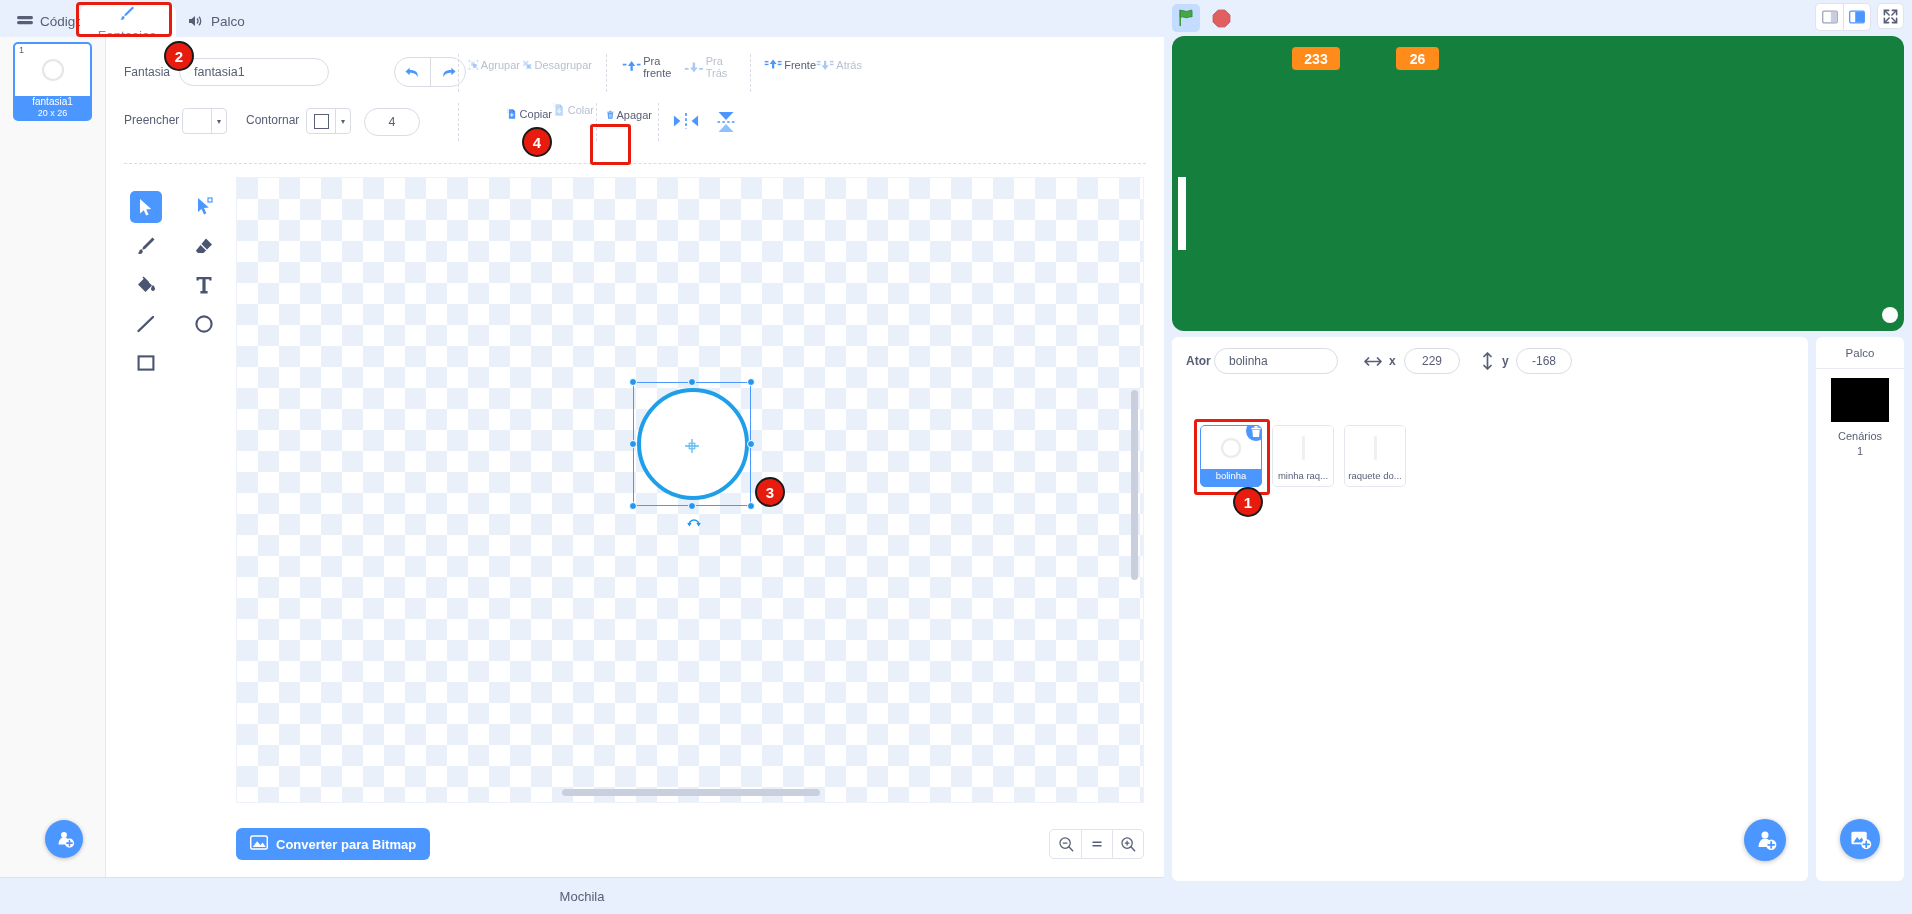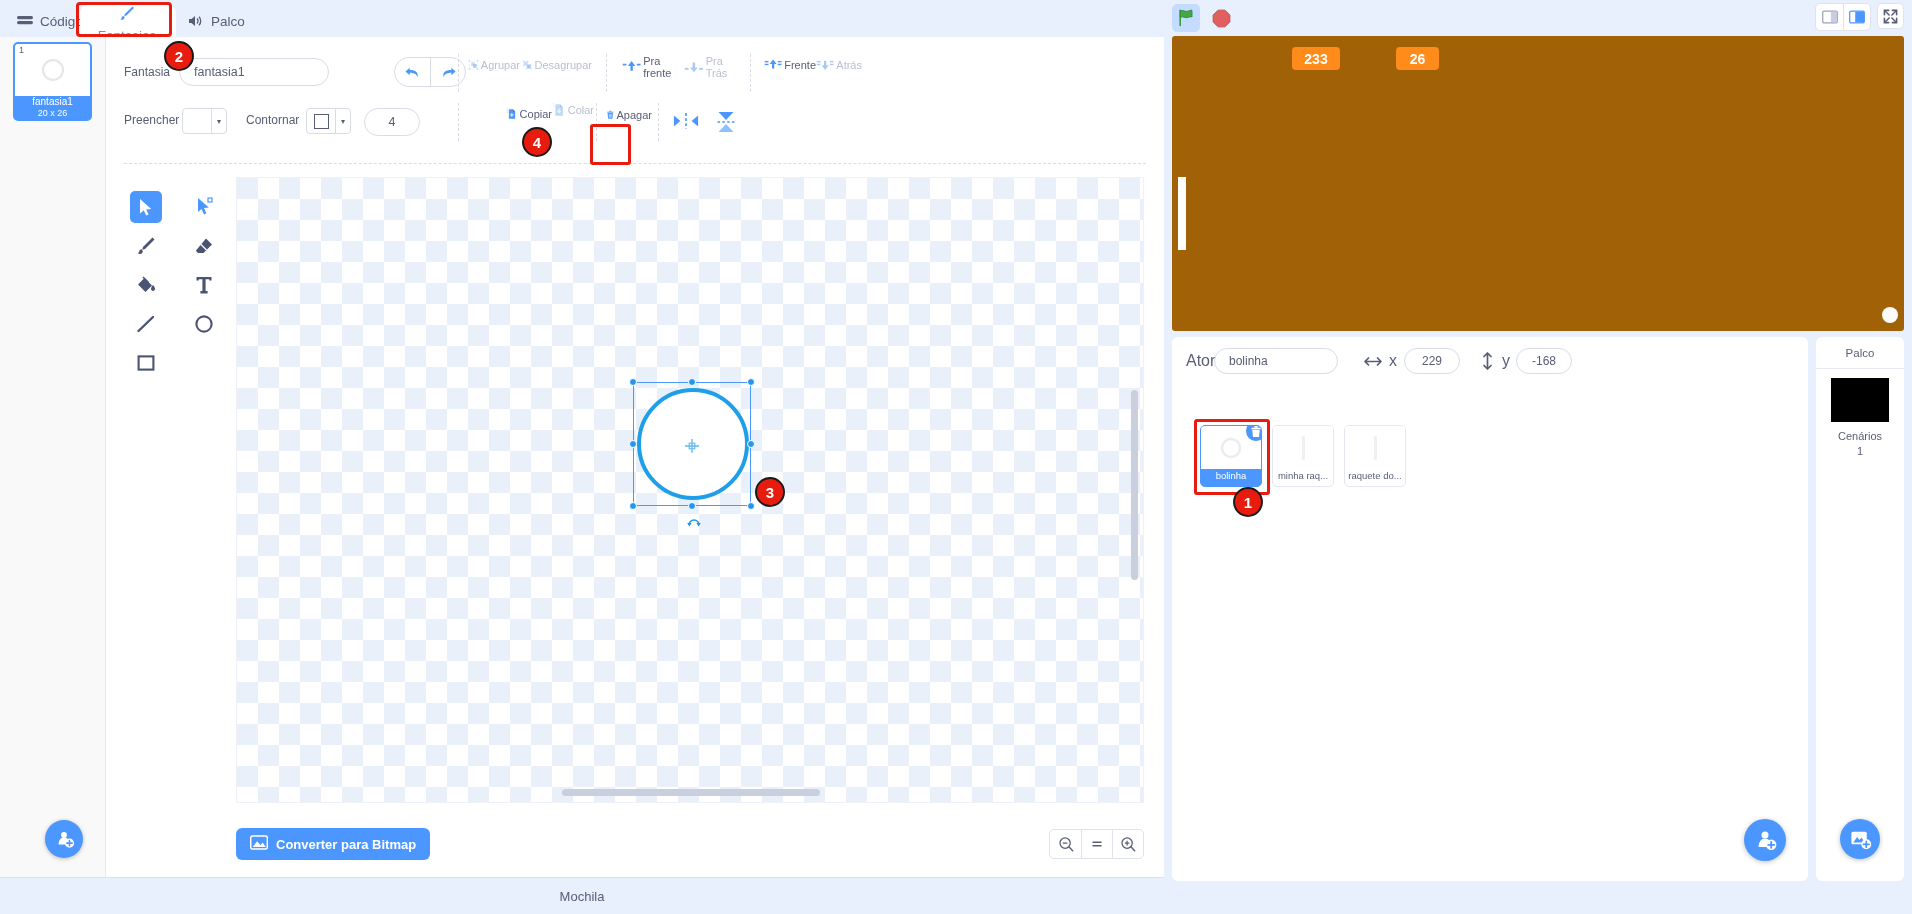--- a/index.html
+++ b/index.html
@@ -206,42 +206,42 @@
     position: absolute; right: 8px; top: 3px; height: 28px; display: flex; gap: 6px;
   }
   .lc-group { display: flex; border: 1px solid #e0e3ec; border-radius: 5px; background:#fff; overflow:hidden; }
   .lc-group > div { width: 27px; height: 26px; display:flex; align-items:center; justify-content:center; cursor:pointer; }
   .lc-group > div + div { border-left: 1px solid #e0e3ec; }
   .lc-single { width: 27px; height: 26px; border:1px solid #e0e3ec; border-radius:5px; background:#fff;
                display:flex; align-items:center; justify-content:center; cursor:pointer; }
 
   #stage {
     position: absolute; left: 8px; top: 36px; width: 732px; height: 295px;
-    background: #a16207; border-radius: 3px; overflow: hidden;
+    background: #15803d; border-radius: 12px; overflow: hidden;
   }
   .monitor {
     position: absolute; height: 23px; min-width: 42px;
     background: #ff8c1a; border-radius: 4px; color: #fff;
     display: flex; align-items: center; justify-content: center;
     font-size: 14px; font-weight: bold;
   }
   #mon1 { left: 120px; top: 11px; width: 48px; }
   #mon2 { left: 224px; top: 11px; width: 43px; }
   #paddle-left { position: absolute; left: 6px; top: 141px; width: 8px; height: 73px; background: #fff; }
   #ball { position: absolute; right: 6px; bottom: 8px; width: 16px; height: 16px; border-radius: 50%; background: #fcfcfc; }
 
   
   #sprite-info {
     position: absolute; left: 8px; top: 337px; width: 636px; height: 76px;
     background: #fff; border-radius: 6px 6px 0 0;
   }
   .si-row { position: absolute; left: 0; right: 0; height: 30px; display: flex; align-items: center; }
   #si-row1 { top: 9px; }
   #si-row2 { top: 44px; }
-  .si-label { font-size: 16px; color: #575e75; }
+  .si-label { font-size: 12px; color: #575e75; font-weight: bold; }
   .si-field {
     border: 1px solid #d9dce6; border-radius: 16px; height: 26px;
     display: flex; align-items: center; font-size: 12px; color: #575e75;
   }
   .si-field.center { justify-content: center; }
   .vis-group { display: flex; border: 1px solid #d9dce6; border-radius: 4px; overflow: hidden; height: 27px; }
 
   #sprite-pane {
     position: absolute; left: 8px; top: 413px; width: 636px; height: 468px;
     background: #fff; border-radius: 0 0 6px 6px;

